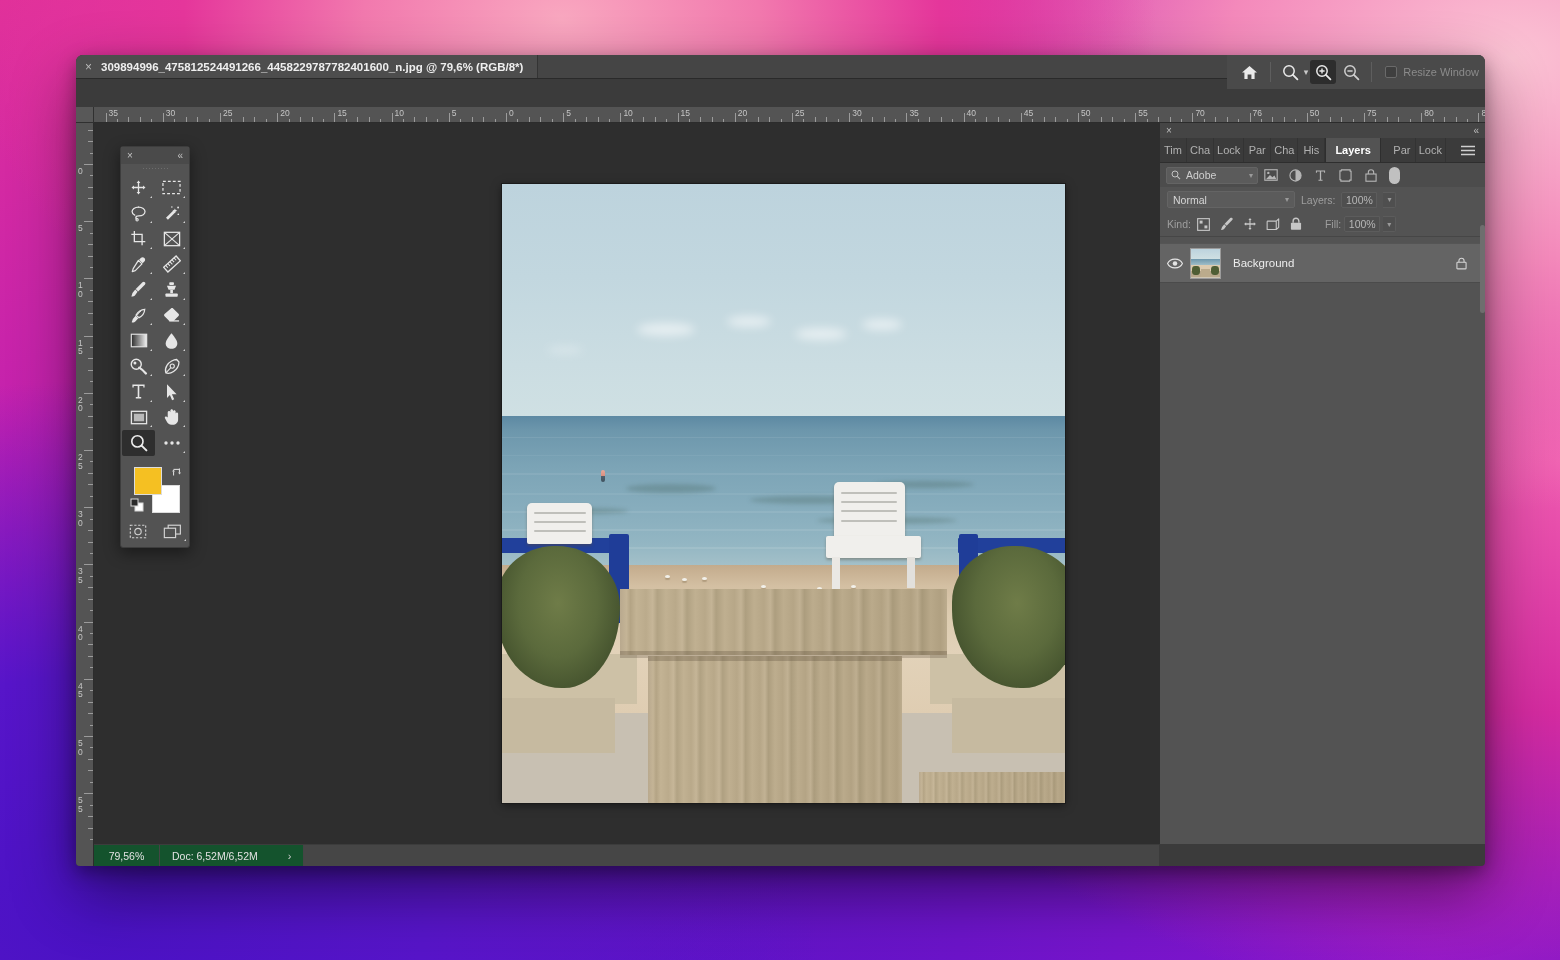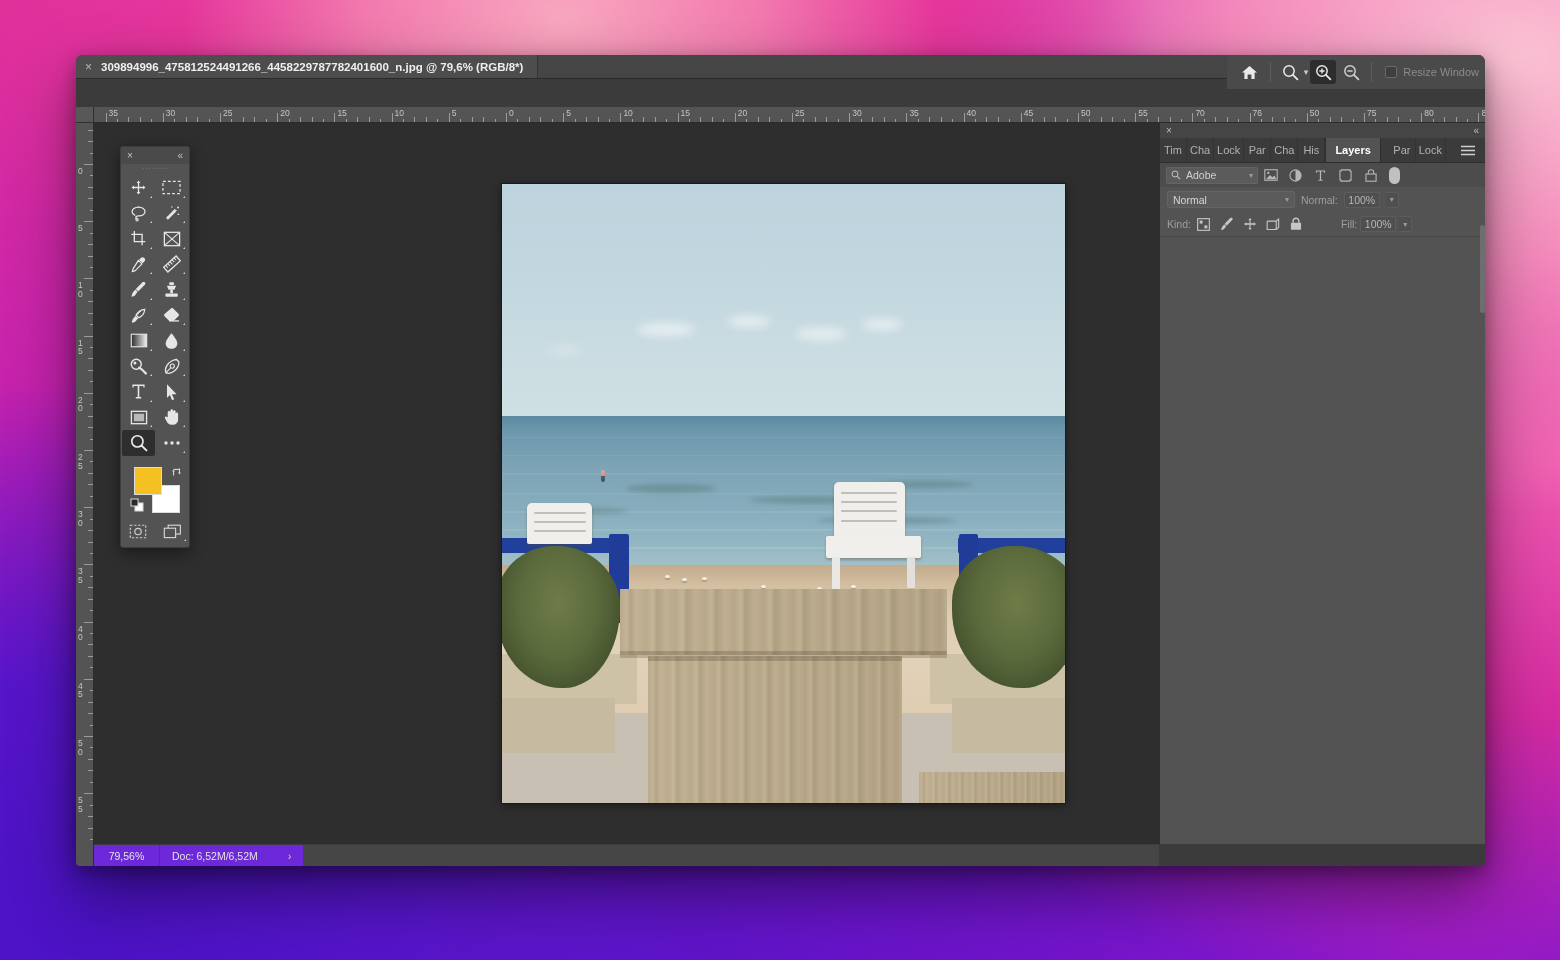--- a/index.html
+++ b/index.html
@@ -369,21 +369,21 @@
   .bp-tab {
     height: 26px; background: #3b3b3b; display: flex; align-items: center;
     padding-left: 3px; font-size: 10.5px; font-weight: bold; color: #e3e3e3;
     overflow: hidden; white-space: nowrap;
   }
   .bp-row { height: 24.5px; display: flex; align-items: center; justify-content: center; }
 
   
   .statusbar {
     position: absolute; left: 18px; right: 326px; bottom: 0; height: 22px;
-    background: #6d28d9;
+    background: #14532d;
     display: flex; align-items: center;
     border-top: 1px solid #3c3c3c;
   }
   .sb-zoom {
     width: 66px; height: 100%; display: flex; align-items: center; justify-content: center;
     font-size: 10.5px; color: #e2e2e2; border-right: 1px solid #454545;
   }
   .sb-doc {
     display: flex; align-items: center; gap: 30px;
     padding: 0 12px; height: 100%;
@@ -1128,21 +1128,21 @@
               </svg>
           </div>
           <div class="filt-toggle"></div>
         </div>
 
         <div class="blend-row">
           <div class="blend-select">
             <span>Normal</span>
             <span class="cv">▾</span>
           </div>
-          <span class="lbl">Normal:</span>
+          <span class="lbl">Layers:</span>
           <span class="num-field">100%</span>
           <span class="num-chev">▾</span>
         </div>
 
         <div class="lock-row">
           <span class="lbl">Kind:</span>
           <span class="lock-icon">
             <svg width="13" height="13" viewBox="0 0 14 14">
                 <rect x="0.7" y="0.7" width="12.6" height="12.6" fill="none" stroke="#c6c6c6" stroke-width="1.2"></rect>
                 <rect x="2.8" y="2.8" width="3.2" height="3.2" fill="#c6c6c6"></rect>
@@ -1164,25 +1164,49 @@
             <svg width="14" height="13" viewBox="0 0 15 14">
                 <path d="M1.2 3.4 H11 L13.6 0.9 M1.2 3.4 V12.4 H11 V3.4 M11 3.4 L13.6 0.9 V10 L11 12.4" fill="none" stroke="#c6c6c6" stroke-width="1.2" stroke-linejoin="round"></path>
               </svg>
           </span>
           <span class="lock-icon">
             <svg width="12" height="14" viewBox="0 0 13 14">
                 <rect x="1" y="5.6" width="11" height="7.6" rx="0.8" fill="#c6c6c6"></rect>
                 <path d="M3.4 5.6 V3.8 A3.1 3.1 0 0 1 9.6 3.8 V5.6" fill="none" stroke="#c6c6c6" stroke-width="1.5"></path>
               </svg>
           </span>
-          <span class="lbl" style="margin-left:32px;">Fill:</span>
+          <span class="lbl" style="margin-left:16px;">Fill:</span>
           <span class="num-field">100%</span>
           <span class="num-chev">▾</span>
         </div>
 
+        <div class="layer-row">
+          <div class="eye-cell">
+            <svg width="16" height="11" viewBox="0 0 17 11">
+                <path d="M8.5 0.8 C12.4 0.8 15.4 3.3 16.4 5.5 C15.4 7.7 12.4 10.2 8.5 10.2 C4.6 10.2 1.6 7.7 0.6 5.5 C1.6 3.3 4.6 0.8 8.5 0.8 Z" fill="none" stroke="#e4e4e4" stroke-width="1.2"></path>
+                <circle cx="8.5" cy="5.5" r="2.4" fill="#e4e4e4"></circle>
+              </svg>
+          </div>
+          <div class="layer-thumb">
+            <div style="position:absolute;left:0;top:0;width:100%;height:36%;background:linear-gradient(180deg,#bcd3de,#cfe0e3);"></div>
+            <div style="position:absolute;left:0;top:36%;width:100%;height:22%;background:linear-gradient(180deg,#6d97ac,#a0bec8);"></div>
+            <div style="position:absolute;left:0;top:58%;width:100%;height:20%;background:#ddcbb0;"></div>
+            <div style="position:absolute;left:0;top:78%;width:100%;height:22%;background:#b8a88c;"></div>
+            <div style="position:absolute;left:4%;top:62%;width:26%;height:30%;background:#4f5e35;border-radius:40%;"></div>
+            <div style="position:absolute;left:70%;top:62%;width:28%;height:30%;background:#4f5e35;border-radius:40%;"></div>
+            <div style="position:absolute;left:34%;top:72%;width:32%;height:28%;background:#bbab8c;"></div>
+          </div>
+          <span class="layer-name">Background</span>
+          <span class="layer-lock">
+            <svg width="11" height="13" viewBox="0 0 12 13">
+                <rect x="1" y="5.2" width="10" height="7.2" rx="0.8" fill="none" stroke="#d4d4d4" stroke-width="1.2"></rect>
+                <path d="M3.2 5.2 V3.5 A2.8 2.8 0 0 1 8.8 3.5 V5.2" fill="none" stroke="#d4d4d4" stroke-width="1.2"></path>
+              </svg>
+          </span>
+        </div>
       </div>
     </div>
 
     <div class="statusbar">
       <div class="sb-zoom">79,56%</div>
       <div class="sb-doc">
         <span>Doc: 6,52M/6,52M</span>
         <span class="sb-arrow">›</span>
       </div>
       <div class="sb-rest"></div>

